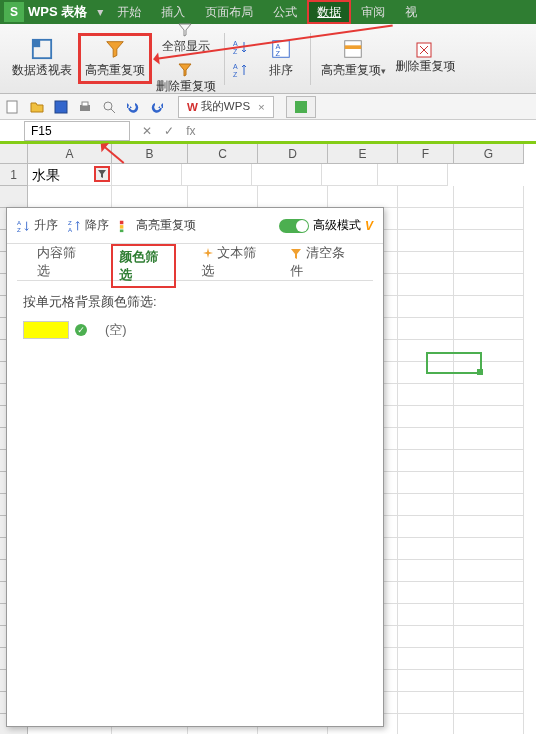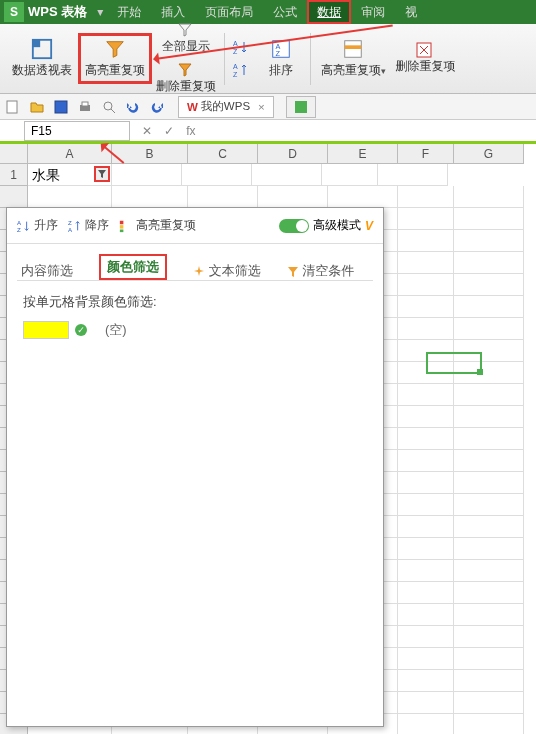--- a/index.html
+++ b/index.html
@@ -53,21 +53,21 @@
   .filterbtn { position:absolute; right:1px; top:2px; width:16px; height:16px; border:1px solid #888; background:#eee; display:flex; align-items:center; justify-content:center; }
   .filterbtn.hl { border:2px solid #e53935; }
 
   
   .panel { position:absolute; left:6px; top:207px; width:378px; height:520px; background:#fff; border:1px solid #999; box-shadow: 2px 2px 6px rgba(0,0,0,.25); z-index:40; }
   .panel-top { height:36px; display:flex; align-items:center; padding:0 10px; border-bottom:1px solid #ddd; gap:10px; }
   .pbtn { display:flex; align-items:center; font-size:12px; color:#444; gap:3px; }
   .advtoggle { margin-left:auto; display:flex; align-items:center; gap:4px; font-size:12px; }
   .toggle { width:30px; height:14px; border-radius:7px; background:#4caf50; position:relative; }
   .toggle::after{ content:''; position:absolute; right:1px; top:1px; width:12px; height:12px; border-radius:50%; background:#fff;}
-  .panel-tabs { height:36px; display:flex; align-items:flex-end; padding:0 14px; gap:26px; font-size:13px; }
+  .panel-tabs { height:36px; display:flex; align-items:flex-start; padding:0 30px; gap:26px; font-size:13px; }
   .ptab { color:#555; }
   .ptab.active { color:#2e7d32; font-weight:bold; border:2px solid #e53935; padding:2px 6px; }
   .panel-body { padding:12px 16px; font-size:13px; color:#444; }
   .colorbox { display:flex; align-items:center; gap:6px; margin-top:10px; }
   .swatch { width:46px; height:18px; background:#ffff00; border:1px solid #ccc; }
   .check { width:12px; height:12px; border-radius:50%; background:#4caf50; display:flex; align-items:center; justify-content:center; color:#fff; font-size:9px; }
 
   
   .selcell { position:absolute; left:426px; top:352px; width:56px; height:22px; border:2px solid #4caf50; }
   .selcell::after{ content:''; position:absolute; right:-3px; bottom:-3px; width:6px; height:6px; background:#4caf50; }

